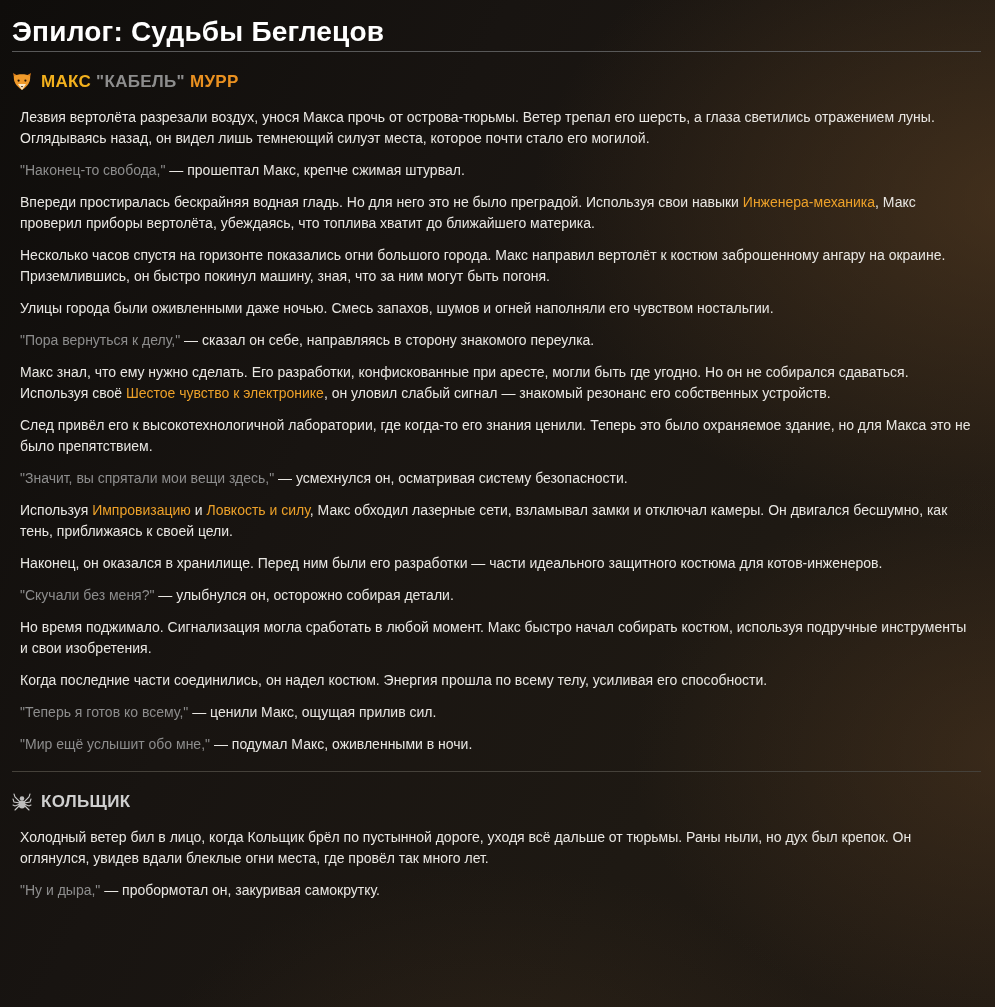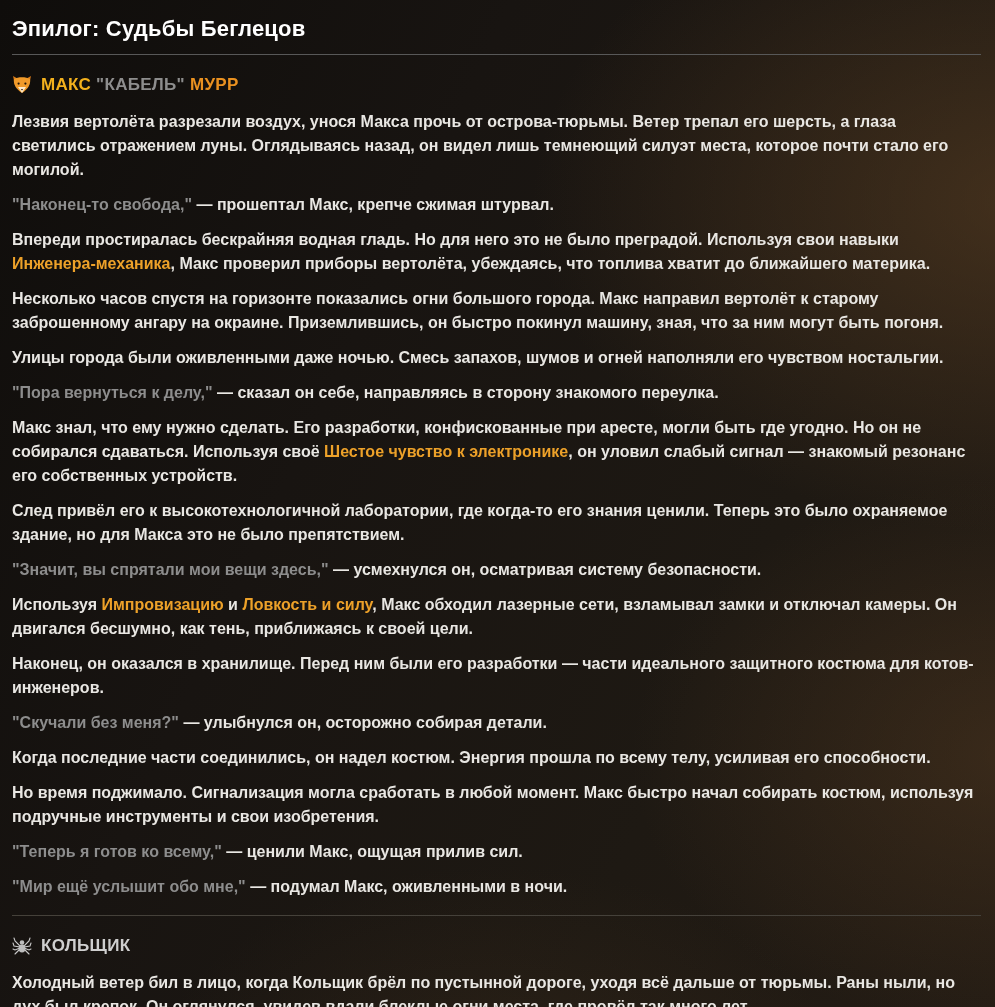--- a/index.html
+++ b/index.html
@@ -17,32 +17,32 @@
     background-color:#1a1612;
     background-image:
       radial-gradient(90% 60% at 103% 20%, rgba(96,66,36,.55) 0%, rgba(96,66,36,0) 55%),
       radial-gradient(70% 50% at 102% 75%, rgba(86,60,34,.45) 0%, rgba(86,60,34,0) 55%),
       radial-gradient(60% 40% at 50% 110%, rgba(70,50,30,.35) 0%, rgba(70,50,30,0) 60%),
       linear-gradient(115deg,#0f0d0b 0%,#181411 35%,#1e1913 70%,#241c14 100%);
     color:var(--body-text);
   }
   .page{padding:8px 14px 20px 12px;}
   .page-title{
-    font-size:22px;font-weight:700;color:#ffffff;margin:0;
-    padding:8px 0 12px;border-bottom:1px solid #585858;letter-spacing:.2px;
+    font-size:28px;font-weight:700;color:#ffffff;margin:0;
+    padding:8px 0 3px;border-bottom:1px solid #585858;letter-spacing:.2px;
   }
   .section-header{
     display:flex;align-items:center;gap:9px;
     margin:20px 0 15px;font-size:17px;font-weight:700;letter-spacing:.3px;
   }
   .section + .section{border-top:1px solid #45413a;margin-top:16px;}
   .section-icon{display:inline-flex;width:20px;height:18px;flex:0 0 auto;}
   .section-icon svg{width:100%;height:100%;}
   .para{
-    margin:0 0 11px;font-size:16px;font-weight:700;line-height:1.5;
+    margin:0 8px 11px;font-size:14px;font-weight:400;line-height:1.5;
     color:var(--body-text);
   }
   .run-text{color:var(--body-text);}
   .run-quote{color:var(--muted);}
   .run-skill{color:var(--skill);}
   .tp-primary{color:var(--accent-primary);}
   .tp-muted{color:var(--muted);}
   .tp-secondary{color:var(--accent-secondary);}
   .tp-plain{color:#cfcfcf;}
 </style>
@@ -64,31 +64,31 @@
     <circle cx="13.4" cy="7.6" r="1.1" fill="#201408"></circle>
     <polygon points="10,14.6 8.8,13 11.2,13" fill="#3a2410"></polygon>
   </svg>
           </span>
       <span class="section-title-text"><span class="tp-primary">МАКС </span><span class="tp-muted">"КАБЕЛЬ"</span><span class="tp-secondary"> МУРР</span></span>
     </h2>
     <div class="paragraphs">
           <p class="para"><span class="run-text">Лезвия вертолёта разрезали воздух, унося Макса прочь от острова-тюрьмы. Ветер трепал его шерсть, а глаза светились отражением луны. Оглядываясь назад, он видел лишь темнеющий силуэт места, которое почти стало его могилой.</span></p>
           <p class="para"><span class="run-quote">"Наконец-то свобода,"</span><span class="run-text"> — прошептал Макс, крепче сжимая штурвал.</span></p>
           <p class="para"><span class="run-text">Впереди простиралась бескрайняя водная гладь. Но для него это не было преградой. Используя свои навыки </span><span class="run-skill">Инженера-механика</span><span class="run-text">, Макс проверил приборы вертолёта, убеждаясь, что топлива хватит до ближайшего материка.</span></p>
-          <p class="para"><span class="run-text">Несколько часов спустя на горизонте показались огни большого города. Макс направил вертолёт к старому заброшенному ангару на окраине. Приземлившись, он быстро покинул машину, зная, что за ним могут быть погоня.</span></p>
+          <p class="para"><span class="run-text">Несколько часов спустя на горизонте показались огни большого города. Макс направил вертолёт к костюм заброшенному ангару на окраине. Приземлившись, он быстро покинул машину, зная, что за ним могут быть погоня.</span></p>
           <p class="para"><span class="run-text">Улицы города были оживленными даже ночью. Смесь запахов, шумов и огней наполняли его чувством ностальгии.</span></p>
           <p class="para"><span class="run-quote">"Пора вернуться к делу,"</span><span class="run-text"> — сказал он себе, направляясь в сторону знакомого переулка.</span></p>
           <p class="para"><span class="run-text">Макс знал, что ему нужно сделать. Его разработки, конфискованные при аресте, могли быть где угодно. Но он не собирался сдаваться. Используя своё </span><span class="run-skill">Шестое чувство к электронике</span><span class="run-text">, он уловил слабый сигнал — знакомый резонанс его собственных устройств.</span></p>
           <p class="para"><span class="run-text">След привёл его к высокотехнологичной лаборатории, где когда-то его знания ценили. Теперь это было охраняемое здание, но для Макса это не было препятствием.</span></p>
           <p class="para"><span class="run-quote">"Значит, вы спрятали мои вещи здесь,"</span><span class="run-text"> — усмехнулся он, осматривая систему безопасности.</span></p>
           <p class="para"><span class="run-text">Используя </span><span class="run-skill">Импровизацию</span><span class="run-text"> и </span><span class="run-skill">Ловкость и силу</span><span class="run-text">, Макс обходил лазерные сети, взламывал замки и отключал камеры. Он двигался бесшумно, как тень, приближаясь к своей цели.</span></p>
           <p class="para"><span class="run-text">Наконец, он оказался в хранилище. Перед ним были его разработки — части идеального защитного костюма для котов-инженеров.</span></p>
           <p class="para"><span class="run-quote">"Скучали без меня?"</span><span class="run-text"> — улыбнулся он, осторожно собирая детали.</span></p>
+          <p class="para"><span class="run-text">Но время поджимало. Сигнализация могла сработать в любой момент. Макс быстро начал собирать костюм, используя подручные инструменты и свои изобретения.</span></p>
           <p class="para"><span class="run-text">Когда последние части соединились, он надел костюм. Энергия прошла по всему телу, усиливая его способности.</span></p>
-          <p class="para"><span class="run-text">Но время поджимало. Сигнализация могла сработать в любой момент. Макс быстро начал собирать костюм, используя подручные инструменты и свои изобретения.</span></p>
           <p class="para"><span class="run-quote">"Теперь я готов ко всему,"</span><span class="run-text"> — ценили Макс, ощущая прилив сил.</span></p>
           <p class="para"><span class="run-quote">"Мир ещё услышит обо мне,"</span><span class="run-text"> — подумал Макс, оживленными в ночи.</span></p>
         </div>
   </section>
 
   <section class="section">
     <h2 class="section-header">
       <span class="section-icon">
             <svg viewBox="0 0 20 18" xmlns="http://www.w3.org/2000/svg">
     <g stroke="#c9c9c9" stroke-width="1.1" fill="none" stroke-linecap="round">

